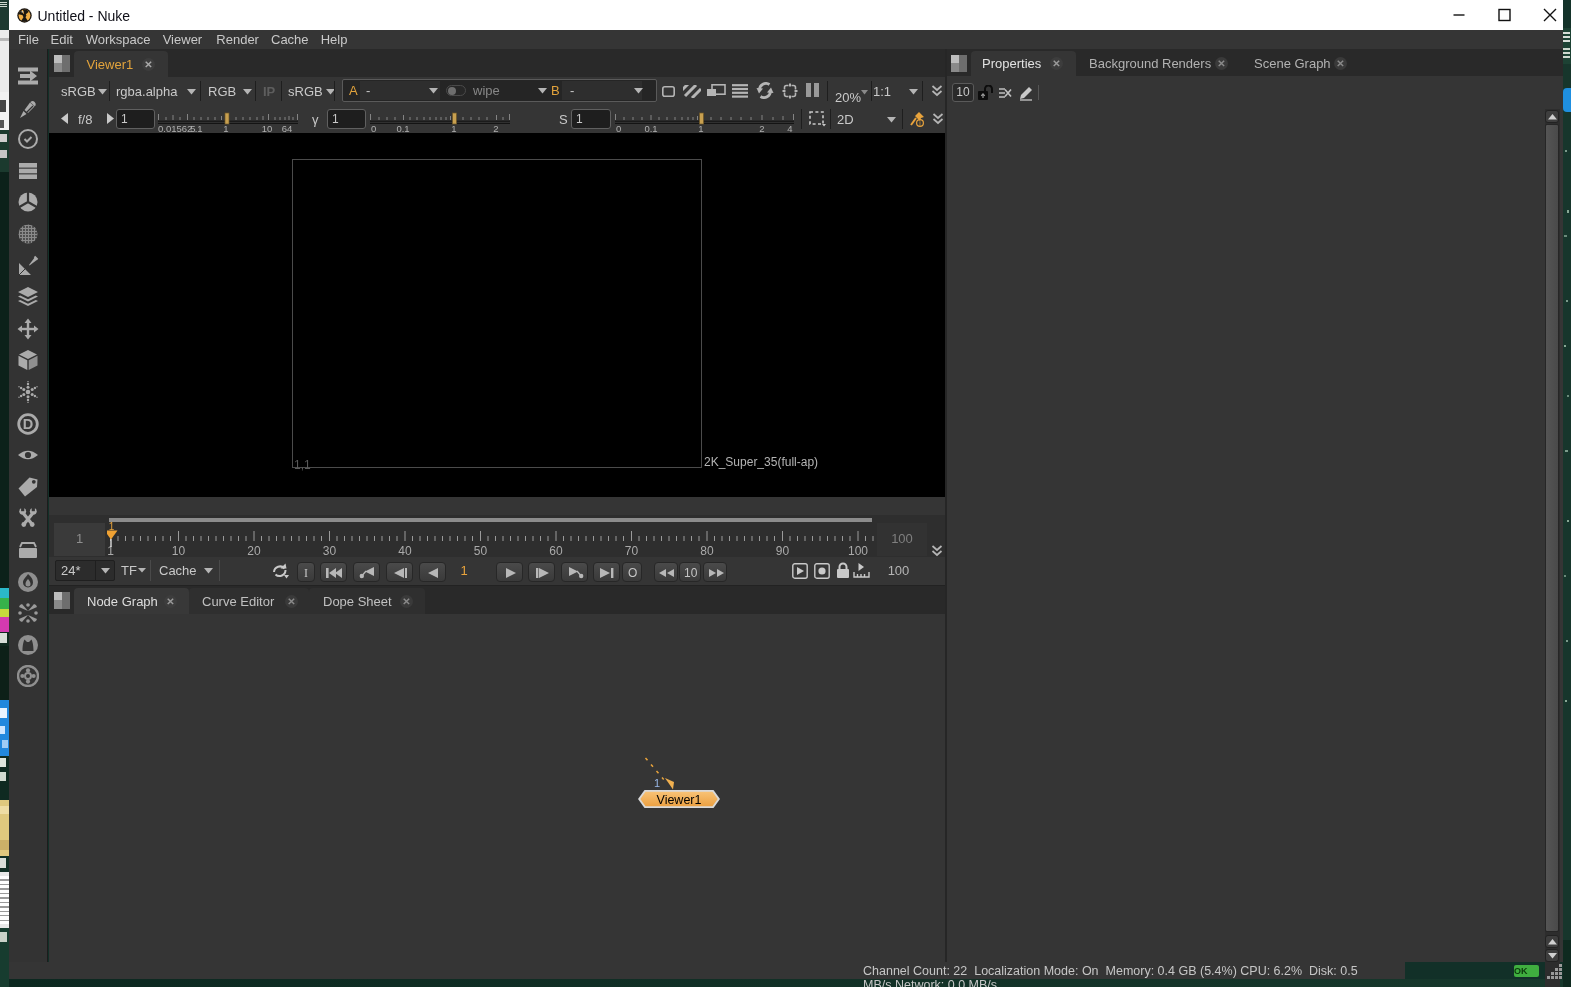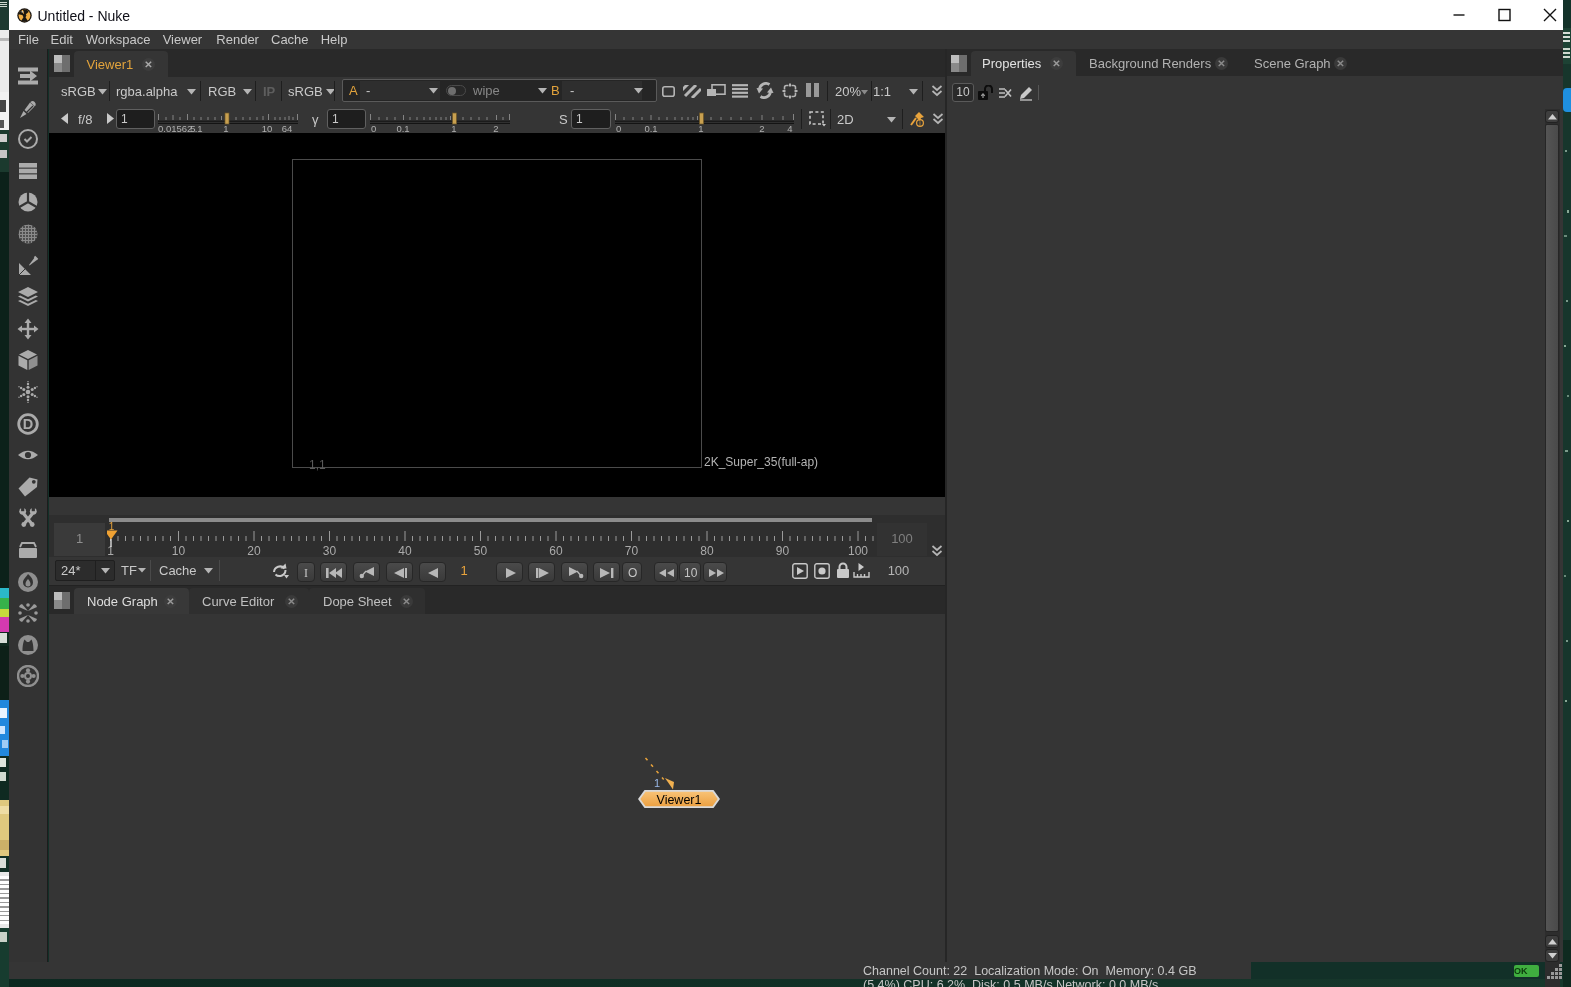--- a/index.html
+++ b/index.html
@@ -340,21 +340,21 @@
         <g fill="#b5b5b5">
             <rect x="7" y="0.5" width="2" height="3"></rect>
             <rect x="7" y="12.5" width="2" height="3"></rect>
             <rect x="0.5" y="7" width="3" height="2"></rect>
             <rect x="12.5" y="7" width="3" height="2"></rect>
           </g>
       </svg>
       <div class="abs" style="left:757px;top:6px;width:5px;height:14px;background:#9a9a9a;"></div>
       <div class="abs" style="left:765px;top:6px;width:5px;height:14px;background:#9a9a9a;"></div>
       <div class="abs sep" style="left:778px;top:4px;height:20px;"></div>
-      <div class="abs txt" style="left:786px;top:7px;">20%</div>
+      <div class="abs txt" style="left:786px;top:13px;">20%</div>
       <svg class="abs" style="left:812px;top:13px;" width="7" height="5">
           <path d="M0 0 h7 l-3.5 4.5 z" fill="#8a8a8a"></path>
         </svg>
       <div class="abs sep" style="left:822px;top:4px;height:20px;"></div>
       <div class="abs txt" style="left:824px;top:7px;">1:1</div>
       <svg class="abs" style="left:860px;top:12px;" width="9" height="6">
           <path d="M0 0 h9 l-4.5 5.5 z" fill="#b5b5b5"></path>
         </svg>
       <div class="abs sep" style="left:873px;top:4px;height:20px;"></div>
       <svg class="abs" style="left:882px;top:8px;" width="12" height="12" viewBox="0 0 12 12">
@@ -433,21 +433,21 @@
         <text x="11" y="14.6" font-size="6.5" fill="#e8a33c" text-anchor="middle">i</text>
       </svg>
       <svg class="abs" style="left:883px;top:8px;" width="12" height="12" viewBox="0 0 12 12">
         <path d="M1.5 1 L6 5 L10.5 1 M1.5 6 L6 10 L10.5 6" stroke="#b5b5b5" stroke-width="1.7" fill="none"></path>
       </svg>
     </div>
 
     <div class="abs" style="left:0;top:84px;width:896px;height:364px;background:#000;">
       <div class="abs" style="left:243px;top:26px;width:410px;height:309px;border:1px solid #4b4b4b;"></div>
       <div class="abs" style="left:655px;top:322px;font-size:12px;color:#b4b4b4;">2K_Super_35(full-ap)</div>
-      <div class="abs" style="left:260px;top:325px;font-size:12px;color:#5a5a5a;">1,1</div>
+      <div class="abs" style="left:245px;top:325px;font-size:12px;color:#5a5a5a;">1,1</div>
     </div>
 
 
     <div class="abs" id="timeline" style="left:0;top:466px;width:896px;height:42px;background:#2e2e2e;">
       <div class="abs" style="left:5px;top:8px;width:51px;height:33px;background:#3a3a3a;"></div>
       <div class="abs" style="left:5px;top:16px;width:51px;text-align:center;font-size:13px;color:#8e8e8e;">1</div>
       <div class="abs" style="left:60px;top:3px;width:763px;height:4px;background:#8c8c8c;"></div>
       <svg class="abs" style="left:58px;top:0;" width="838" height="42" viewBox="0 0 838 42">
         <g stroke="#9a9a9a" stroke-width="1">
           <path d="M3.5 21 v5 M11 21 v5 M18.5 21 v5 M26 21 v5 M33.5 21 v5 M41 21 v5 M48.5 21 v5 M56 21 v5 M63.5 21 v5 M71.5 16 v10 M79 21 v5 M86.5 21 v5 M94 21 v5 M101.5 21 v5 M109 21 v5 M116.5 21 v5 M124 21 v5 M131.5 21 v5 M139 21 v5 M147 16 v10 M154.5 21 v5 M162 21 v5 M169.5 21 v5 M177 21 v5 M184.5 21 v5 M192 21 v5 M199.5 21 v5 M207 21 v5 M214.5 21 v5 M222.5 16 v10 M230 21 v5 M237.5 21 v5 M245 21 v5 M252.5 21 v5 M260 21 v5 M267.5 21 v5 M275 21 v5 M282.5 21 v5 M290 21 v5 M298 16 v10 M305.5 21 v5 M313 21 v5 M320.5 21 v5 M328 21 v5 M335.5 21 v5 M343 21 v5 M350.5 21 v5 M358 21 v5 M365.5 21 v5 M373.5 16 v10 M381 21 v5 M388.5 21 v5 M396 21 v5 M403.5 21 v5 M411 21 v5 M418.5 21 v5 M426 21 v5 M433.5 21 v5 M441 21 v5 M449 16 v10 M456.5 21 v5 M464 21 v5 M471.5 21 v5 M479 21 v5 M486.5 21 v5 M494 21 v5 M501.5 21 v5 M509 21 v5 M516.5 21 v5 M524.5 16 v10 M532 21 v5 M539.5 21 v5 M547 21 v5 M554.5 21 v5 M562 21 v5 M569.5 21 v5 M577 21 v5 M584.5 21 v5 M592 21 v5 M600 16 v10 M607.5 21 v5 M615 21 v5 M622.5 21 v5 M630 21 v5 M637.5 21 v5 M645 21 v5 M652.5 21 v5 M660 21 v5 M667.5 21 v5 M675.5 16 v10 M683 21 v5 M690.5 21 v5 M698 21 v5 M705.5 21 v5 M713 21 v5 M720.5 21 v5 M728 21 v5 M735.5 21 v5 M743 21 v5 M751 16 v10 M758.5 21 v5 M766 21 v5 M773.5 21 v5 M781 21 v5 M788.5 21 v5 M796 21 v5 M801 21 v5"></path>
@@ -662,21 +662,21 @@
       <svg class="abs" style="left:3px;top:830px;" width="9" height="6">
           <path d="M0 5.5 L4.5 0 L9 5.5 z" fill="#cfcfcf"></path>
         </svg>
       <div class="abs" style="left:0;top:840px;width:14px;height:13px;background:#3e3e3e;border:1px solid #222;border-radius:3px;"></div>
       <svg class="abs" style="left:3px;top:844px;" width="9" height="6">
           <path d="M0 0 L4.5 5.5 L9 0 z" fill="#cfcfcf"></path>
         </svg>
     </div>
   </div>
 
-  <div class="abs" id="statusbar" style="left:9px;top:962px;width:1242px;height:17px;background:#353535;">
+  <div class="abs" id="statusbar" style="left:9px;top:962px;width:1396px;height:17px;background:#353535;">
     <div class="abs" style="left:854px;top:2px;font-size:12.5px;color:#c6c6c6;">Channel Count: 22&nbsp; Localization Mode: On&nbsp; Memory: 0.4 GB (5.4%)&nbsp;CPU: 6.2%&nbsp; Disk: 0.5 MB/s&nbsp;Network: 0.0 MB/s</div>
     <div class="abs" style="left:1505px;top:2.5px;width:25px;height:12px;background:#3fae3f;border-radius:2px;color:#0c3a0c;font-size:9px;font-weight:bold;line-height:12px;">OK</div>
     <svg class="abs" style="left:1538px;top:2px;" width="16" height="15" viewBox="0 0 16 15">
       <g fill="#9a9a9a">
         <rect x="12" y="0" width="3" height="3"></rect>
         <rect x="8" y="4" width="3" height="3"></rect>
           <rect x="12" y="4" width="3" height="3"></rect>
         <rect x="4" y="8" width="3" height="3"></rect>
           <rect x="8" y="8" width="3" height="3"></rect>
           <rect x="12" y="8" width="3" height="3"></rect>

